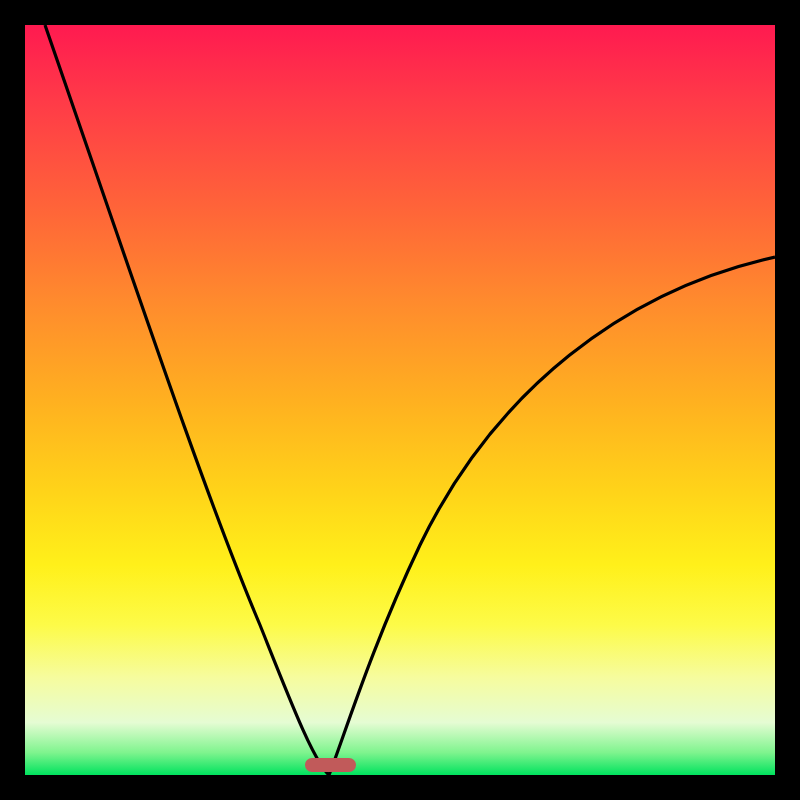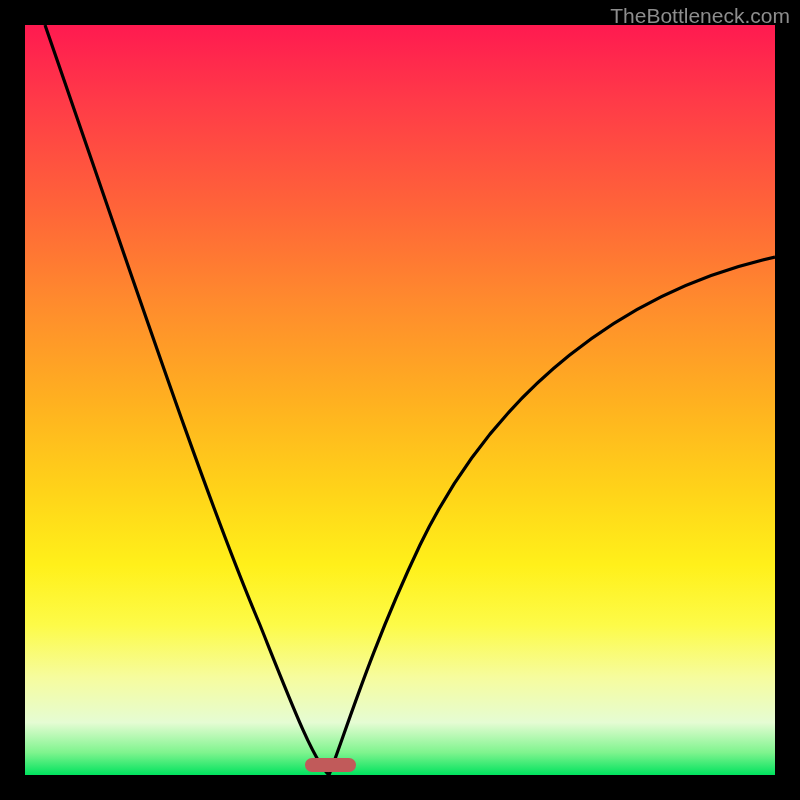--- a/index.html
+++ b/index.html
@@ -58,21 +58,20 @@
     color: #8d8d8d;
     font-size: 21px;
     letter-spacing: 0px;
     font-weight: 500;
   }
 </style>
 </head>
 <body>
 
 <div class="outer">
-  <div class="watermark">TheBottleneck.com</div>
 
   <div class="plot">
     <svg class="curves" viewBox="0 0 750 750" preserveAspectRatio="none">
       <path d="M 20 0
                C 110 260, 180 470, 235 600
                C 265 675, 288 735, 304 750" fill="none" stroke="#000" stroke-width="3.2"></path>
       <path d="M 304 750
                C 318 715, 345 625, 395 520
                C 470 365, 600 265, 750 232" fill="none" stroke="#000" stroke-width="3.2"></path>
     </svg>

